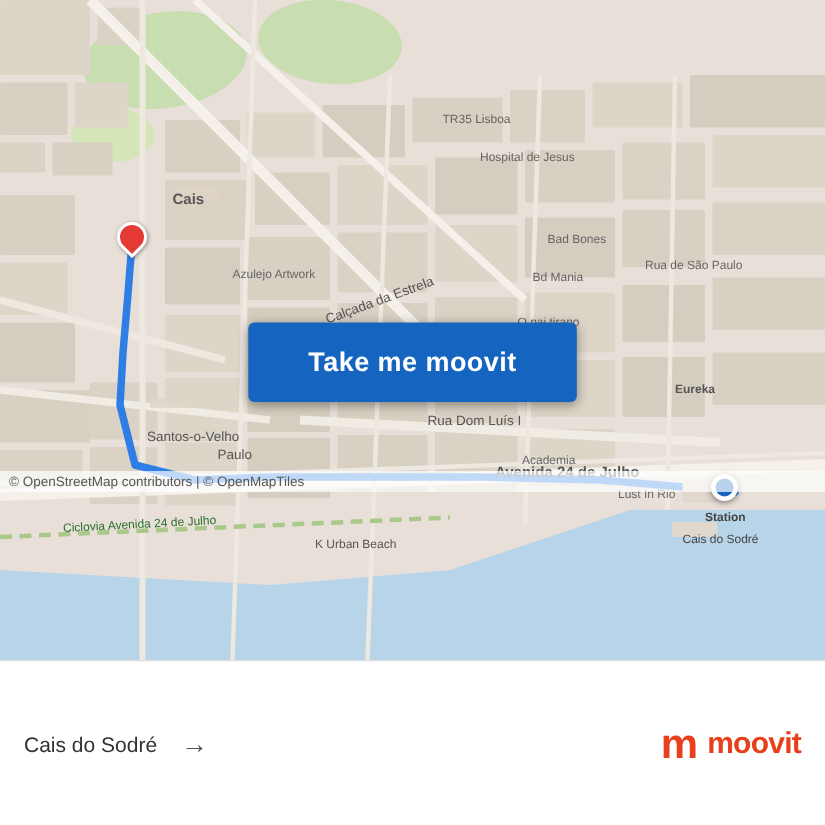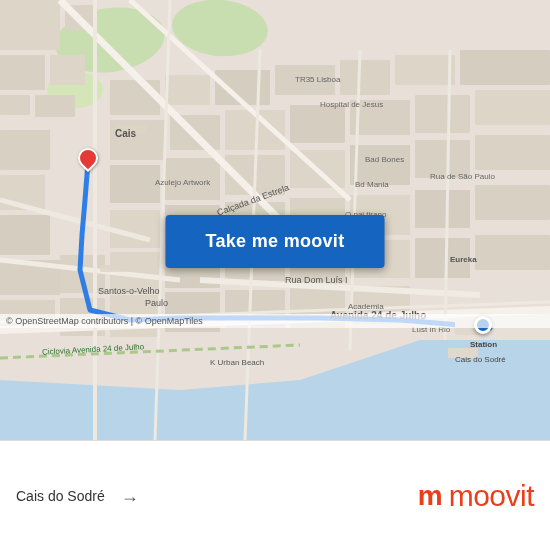--- a/index.html
+++ b/index.html
@@ -139,22 +139,22 @@
     }
 
     .moovit-m {
       font-size: 28px;
       font-weight: 900;
       color: #e8401c;
       font-family: Arial Black, sans-serif;
     }
 
     .moovit-text {
-      font-size: 30px;
-      font-weight: normal;
+      font-size: 20px;
+      font-weight: bold;
       color: #e8401c;
       letter-spacing: -0.5px;
     }
 
     
     .attribution {
       position: absolute;
       bottom: 112px;
       left: 0;
       width: 100%;

